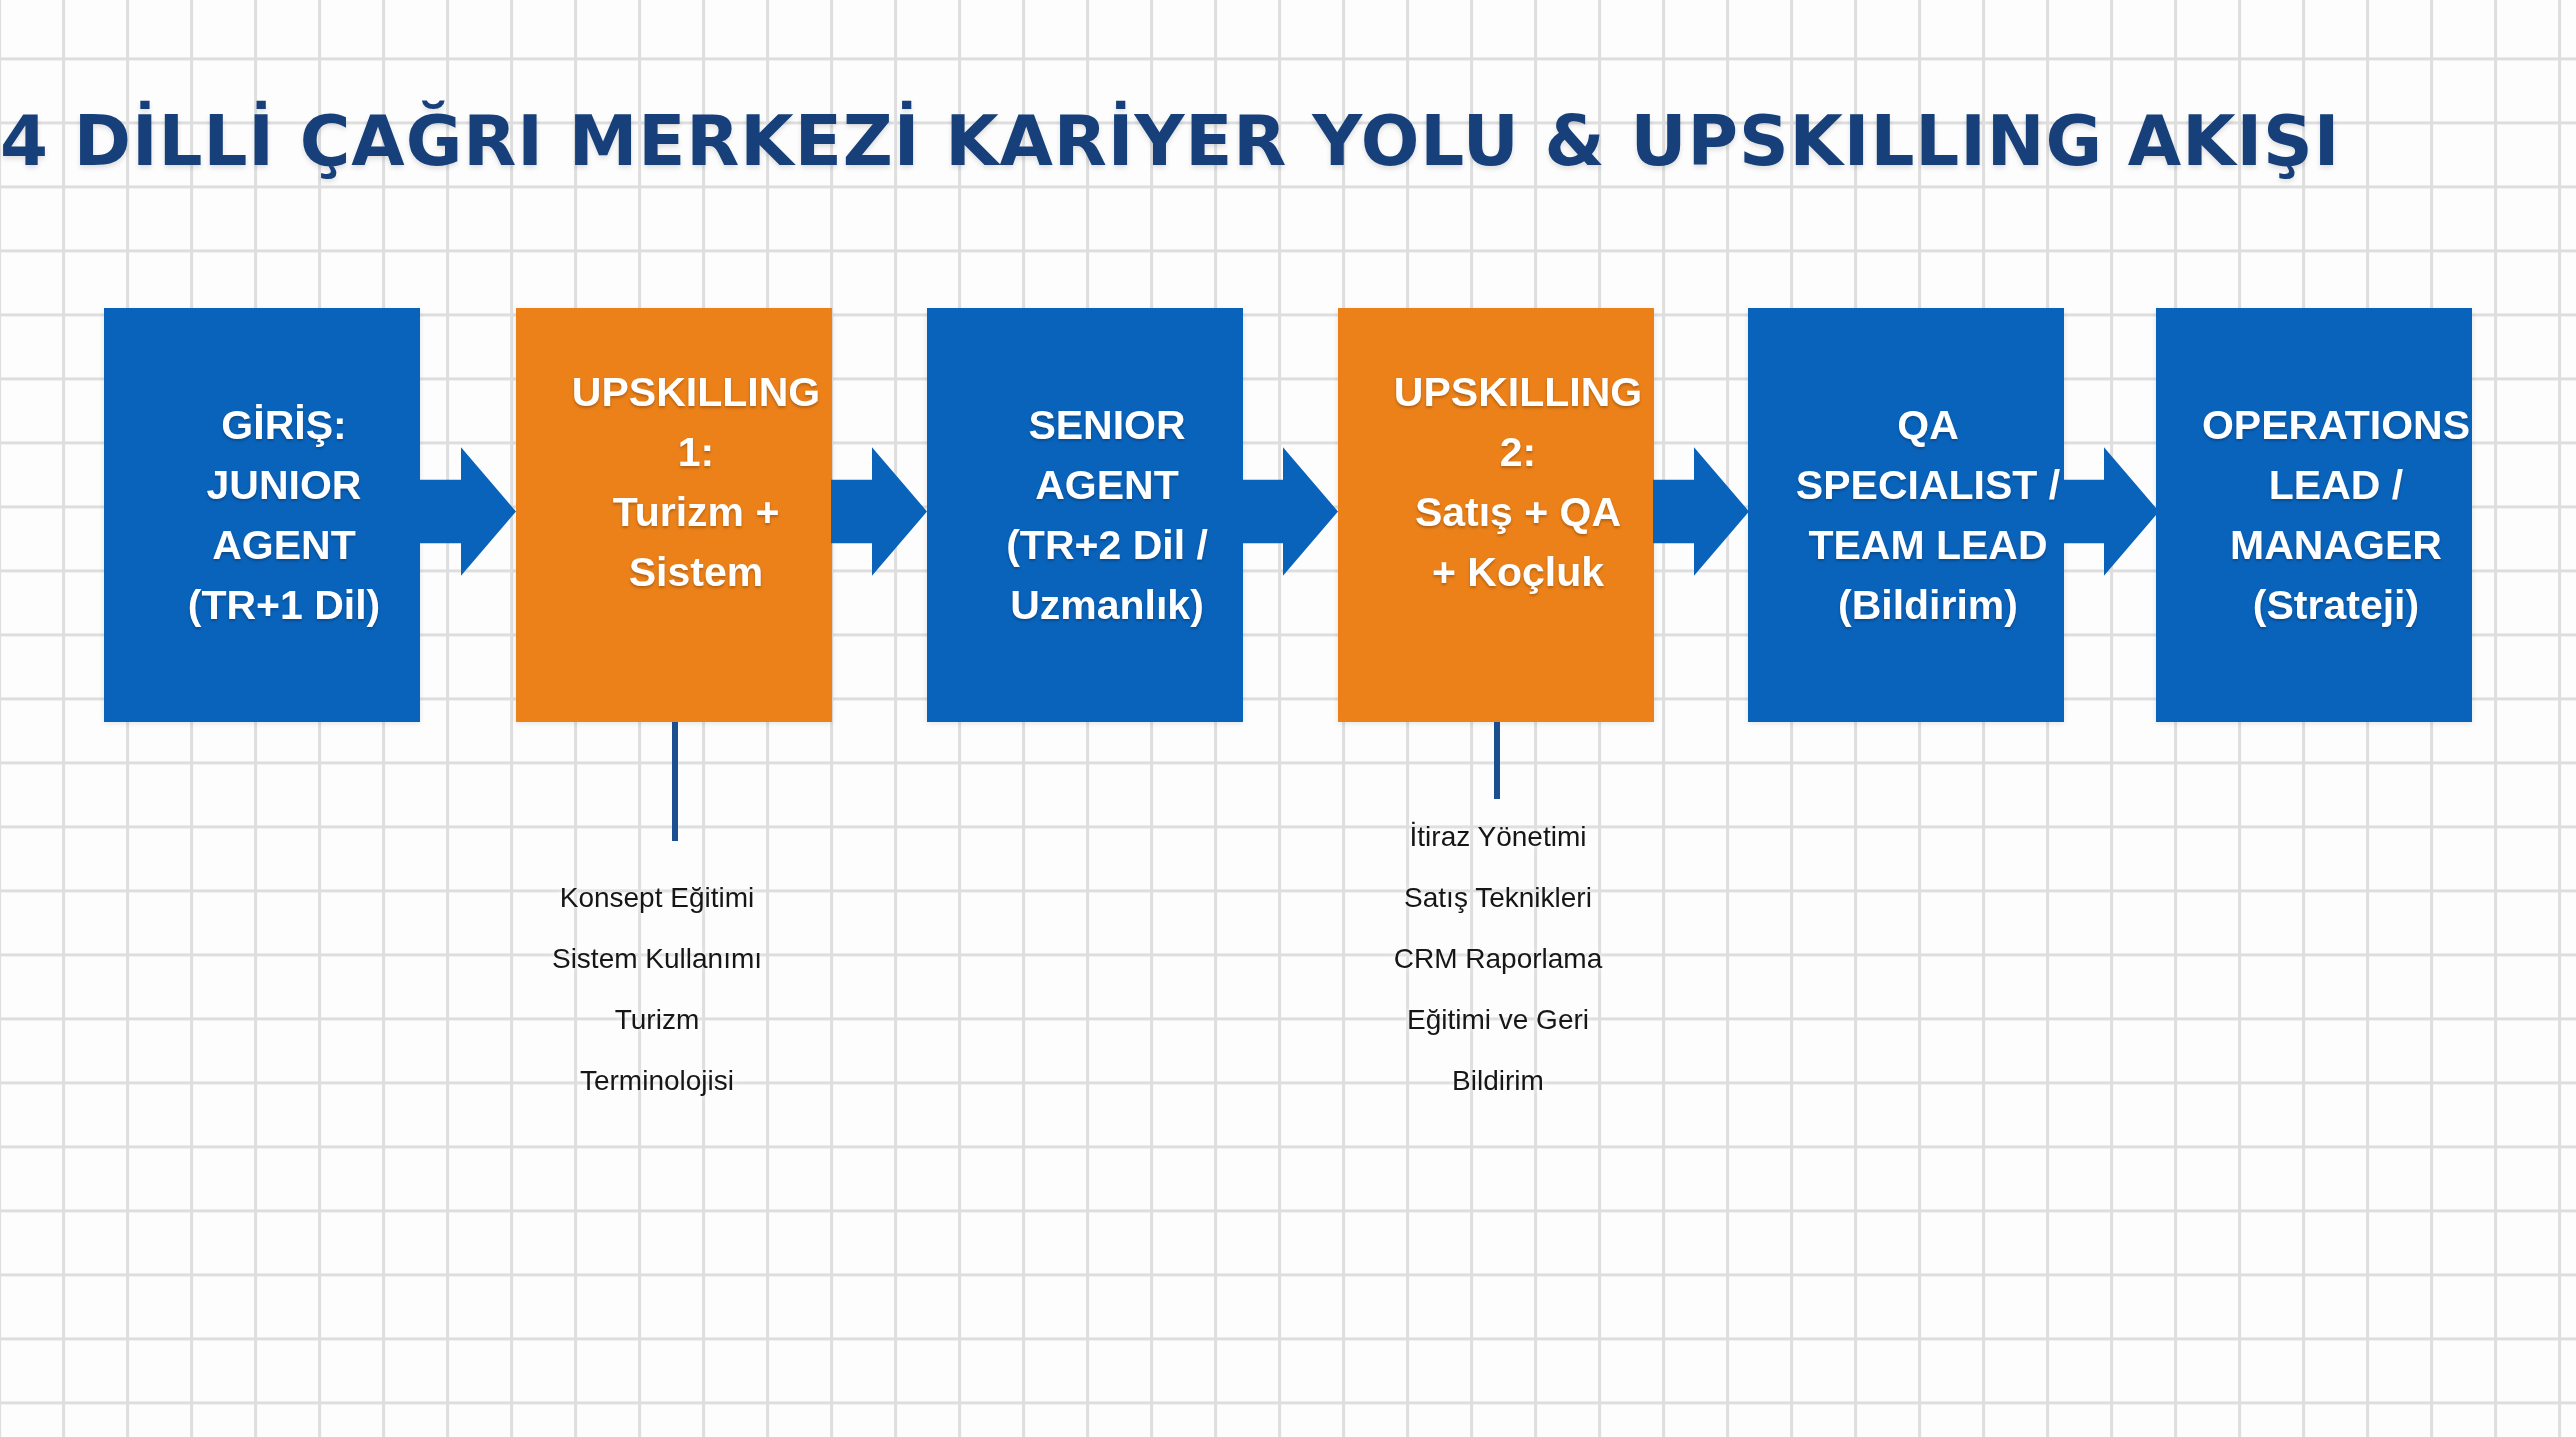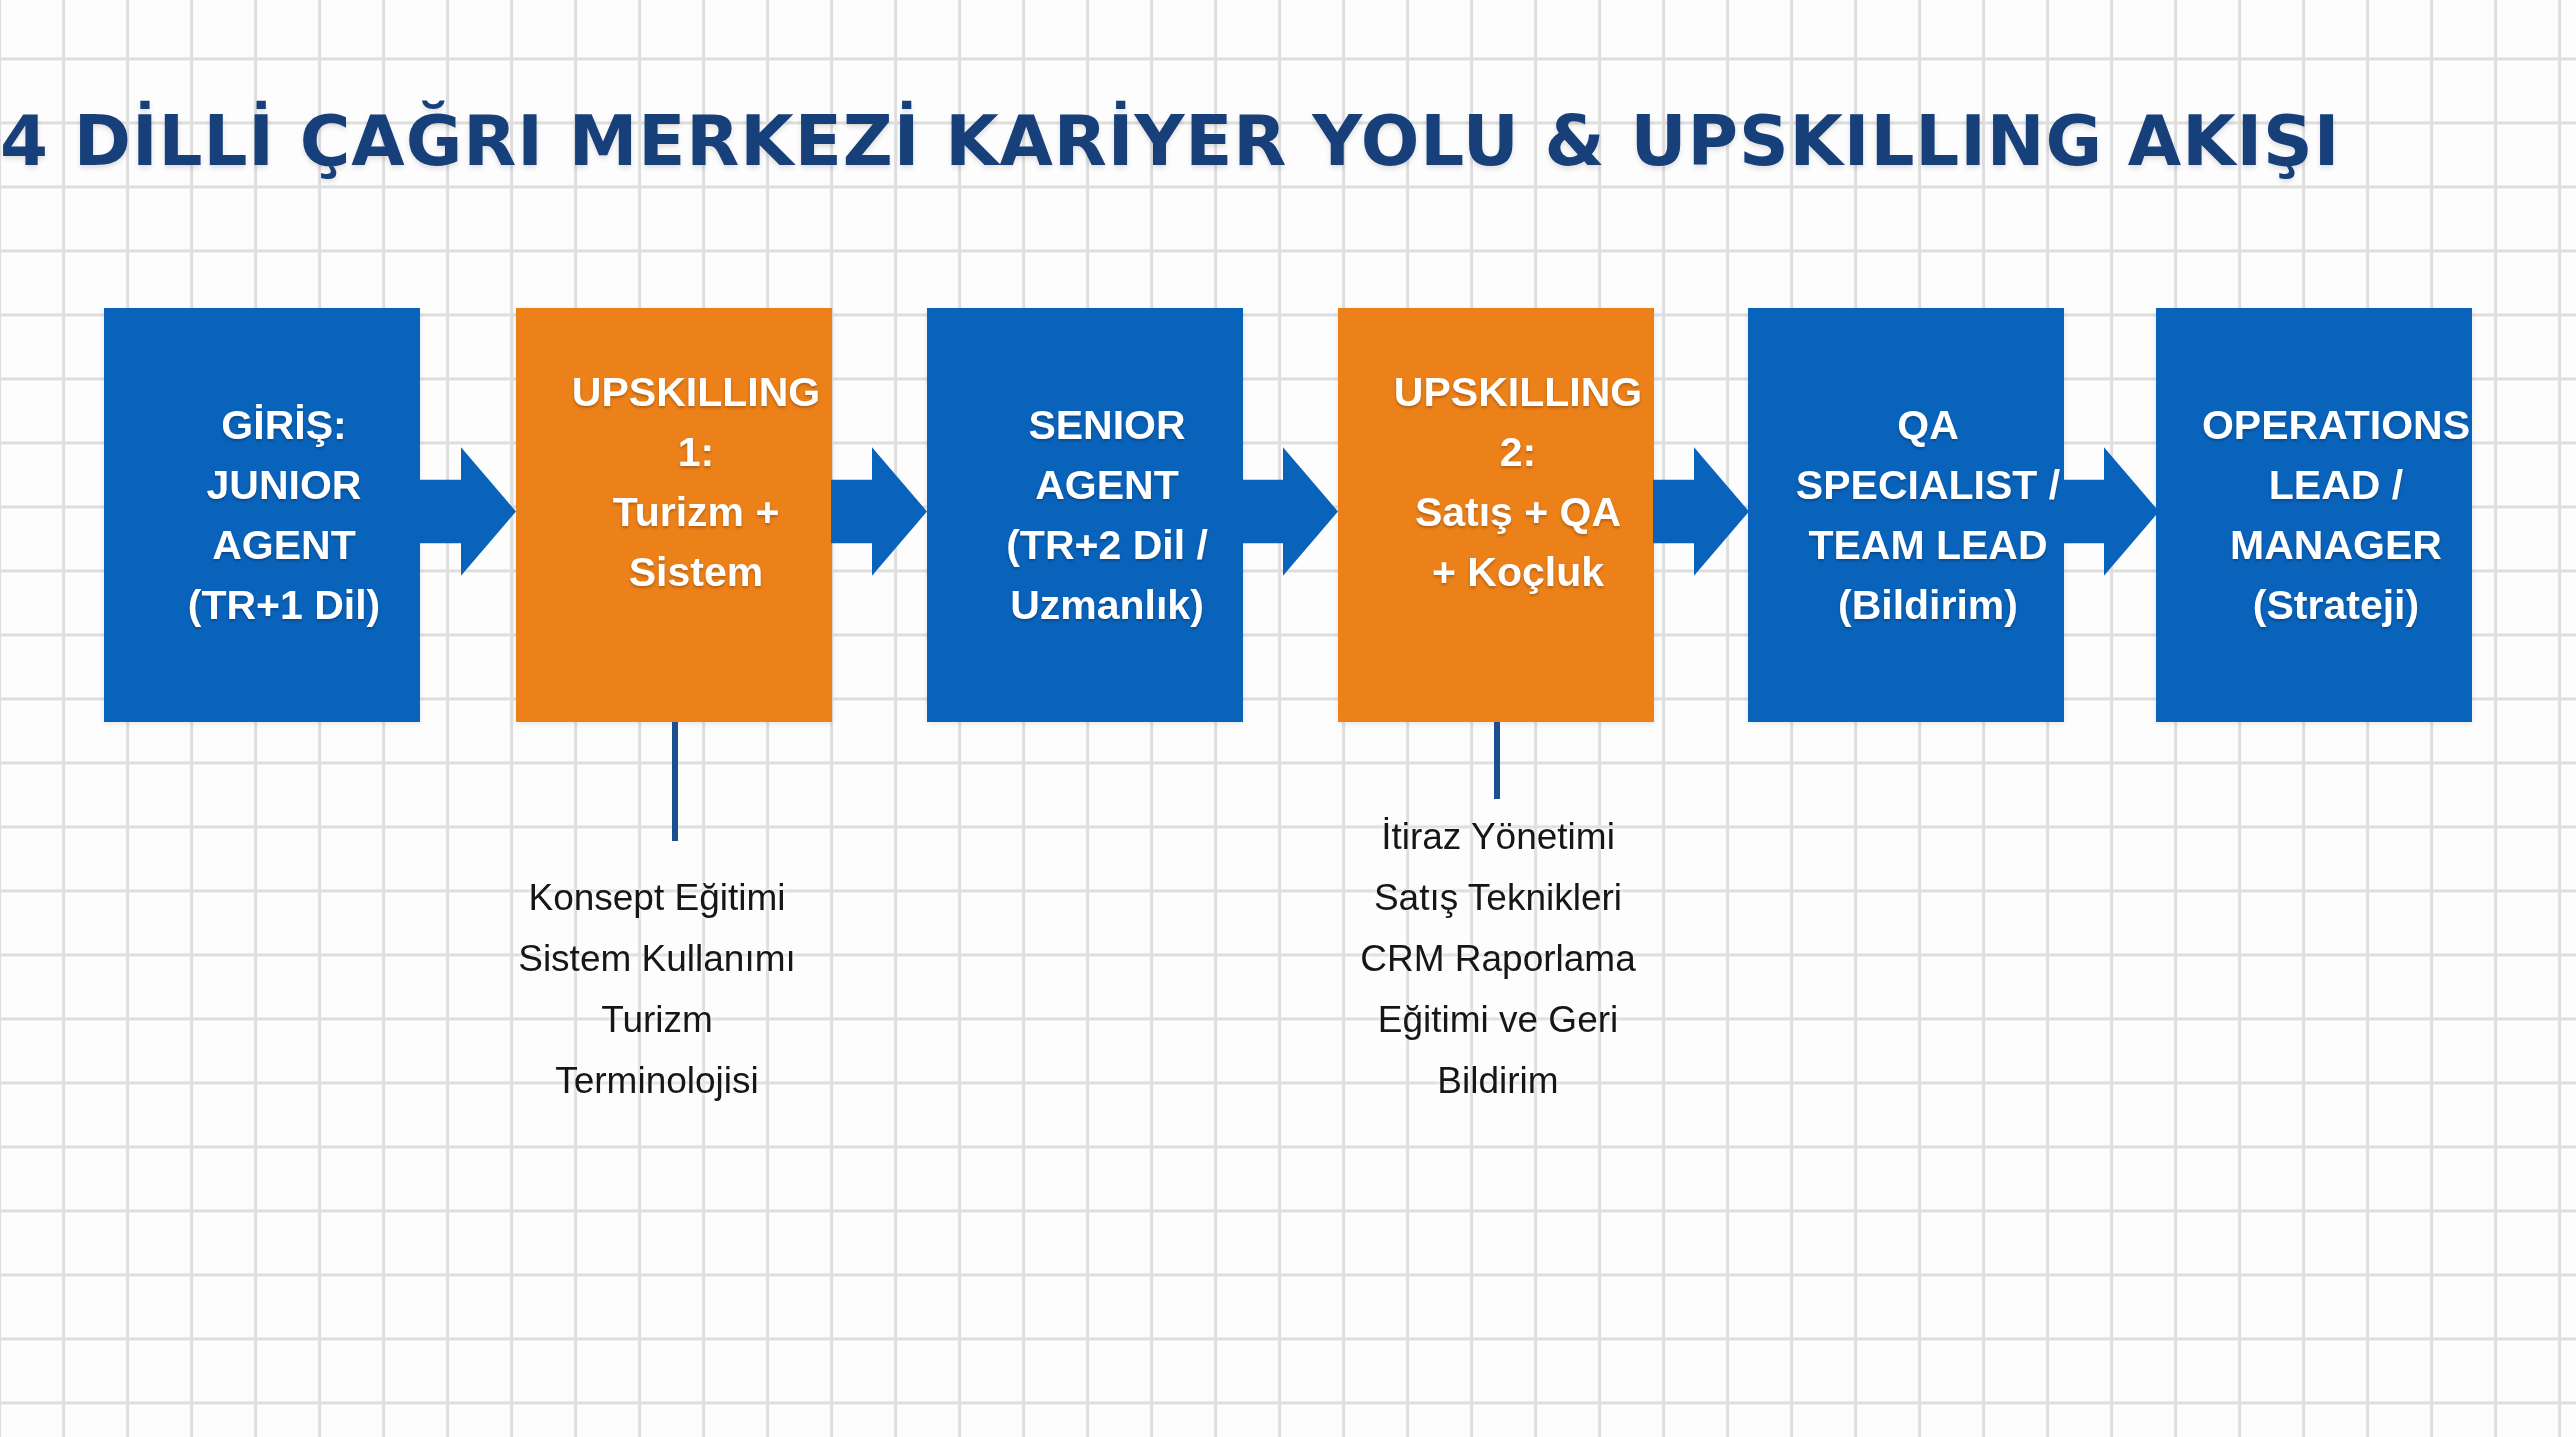--- a/index.html
+++ b/index.html
@@ -69,21 +69,21 @@
     position: absolute;
     top: 722px;
     width: 5.6px;
     background: #1c4f8f;
   }
   .desc {
     position: absolute;
     width: 412px;
     text-align: center;
     font-family: "Liberation Sans", "DejaVu Sans", sans-serif;
-    font-size: 37px;
+    font-size: 28px;
     line-height: 61px;
     color: #161616;
     text-shadow: 0 0 7.5px rgba(255,255,255,0.9);
   }
   .desc-line { display: block; }
 </style>
 </head>
 <body>
 
 <div class="title">4 DİLLİ ÇAĞRI MERKEZİ KARİYER YOLU &amp; UPSKILLING AKIŞI</div>

